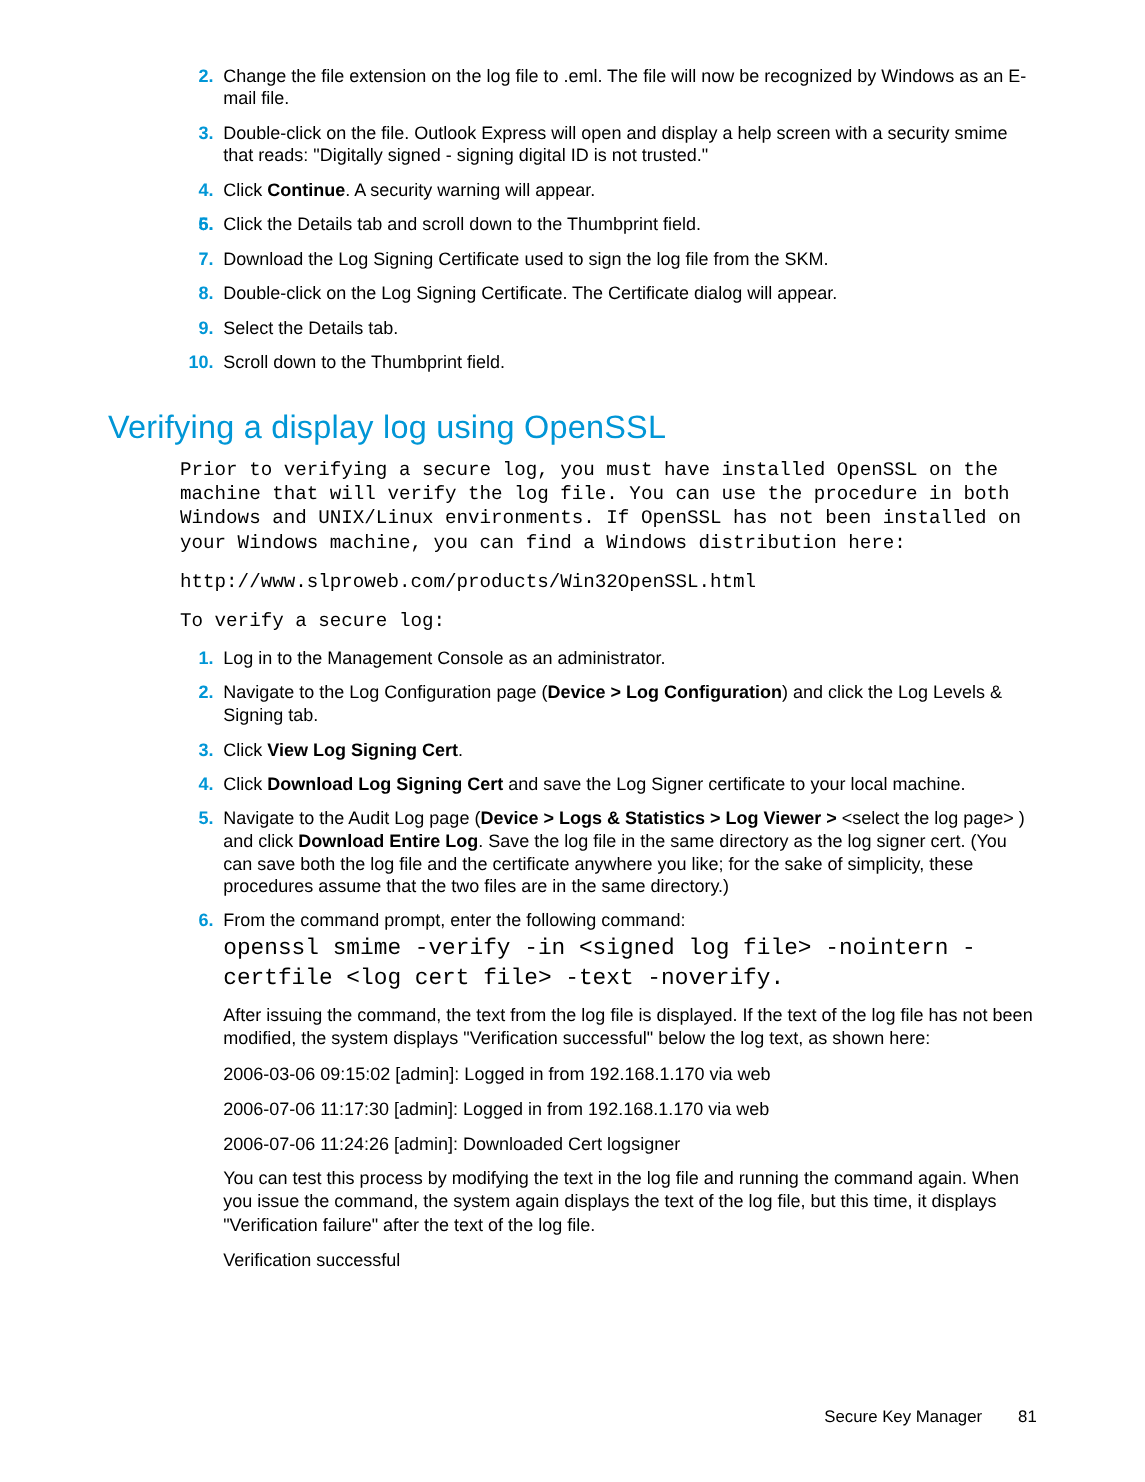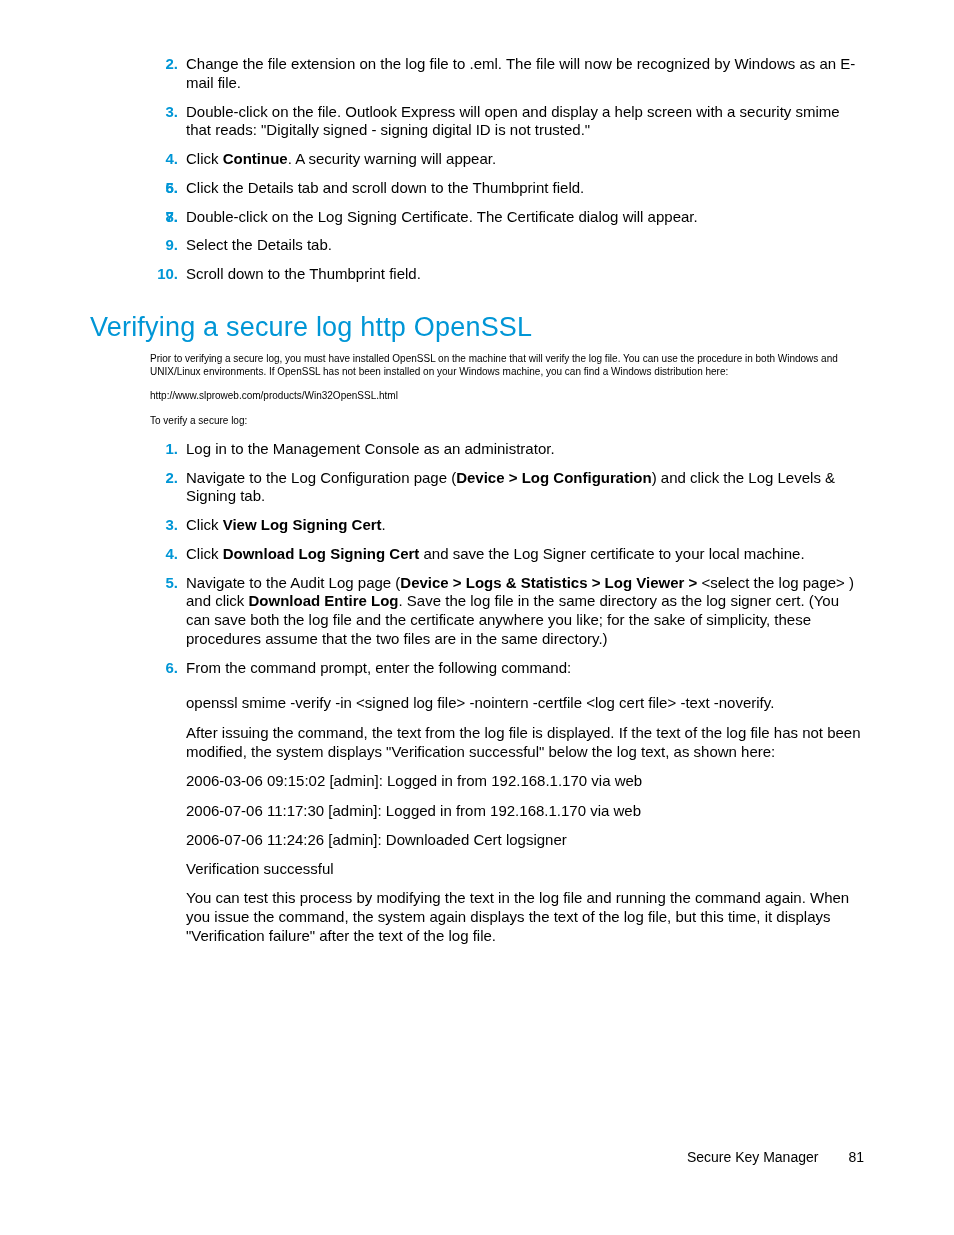--- a/index.html
+++ b/index.html
@@ -44,84 +44,85 @@
     width: 36px;
   }
   .h2 {
     color: #0096d6;
     font-size: 27px;
     font-weight: normal;
     margin: 28px 0 10px 0;
     letter-spacing: 0.2px;
   }
   .body-p {
-    font-size: 10px;
+    font-size: 16px;
     line-height: 1.28;
     margin: 0 0 12px 60px;
+    font-family: Liberation Mono, monospace;
   }
   .mono {
-    font-family: Liberation Sans, sans-serif;
-    font-size: 15px;
+    font-family: Liberation Mono, monospace;
+    font-size: 19px;
     line-height: 1.3;
-    margin: 16px 0 10px 0;
+    margin: 0 0 10px 0;
     white-space: pre-wrap;
     word-break: break-word;
   }
   .sub-p {
     font-size: 15px;
     line-height: 1.28;
     margin: 0 0 10px 0;
   }
   b { font-weight: bold; }
   .footer {
     position: absolute;
-    bottom: 70px;
+    bottom: 47px;
     right: 90px;
     font-size: 14px;
   }
   .footer .label { margin-right: 30px; }
 </style>
 </head>
 <body>
 
 <div class="page">
 
   <ol class="ol-top">
     <li><span class="num">2.</span><span>Change the file extension on the log file to .eml.  The file will now be recognized by Windows as an E-mail file.</span></li>
     <li><span class="num">3.</span><span>Double-click on the file.  Outlook Express will open and display a help screen with a security smime that reads:  "Digitally signed - signing digital ID is not trusted."</span></li>
     <li><span class="num">4.</span><span><span>Click </span><b>Continue</b><span>.  A security warning will appear.</span></span></li>
     <li><span class="num">5.</span></li>
     <li><span class="num">6.</span><span>Click the Details tab and scroll down to the Thumbprint field.</span></li>
-    <li><span class="num">7.</span></li>
+    <li><span class="num">7.</span><span>Download the Log Signing Certificate used to sign the log file from the SKM.</span></li>
     <li><span class="num">8.</span><span>Double-click on the Log Signing Certificate.  The Certificate dialog will appear.</span></li>
     <li><span class="num">9.</span><span>Select the Details tab.</span></li>
     <li class="two-digit"><span class="num">10.</span><span>Scroll down to the Thumbprint field.</span></li>
   </ol>
 
-  <h2 class="h2">Verifying a secure log http OpenSSL</h2>
+  <h2 class="h2">Verifying a display log using OpenSSL</h2>
 
   <p class="body-p">Prior to verifying a secure log, you must have installed OpenSSL on the machine that will verify the log file.  You can use the procedure in both Windows and UNIX/Linux environments.  If OpenSSL has not been installed on your Windows machine, you can find a Windows distribution here:</p>
   <p class="body-p">http://www.slproweb.com/products/Win32OpenSSL.html</p>
   <p class="body-p">To verify a secure log:</p>
 
   <ol class="ol-top">
     <li><span class="num">1.</span><span>Log in to the Management Console as an administrator.</span></li>
     <li><span class="num">2.</span><span><span>Navigate to the Log Configuration page (</span><b>Device &gt; Log Configuration</b><span>) and click the Log Levels &amp; Signing tab.</span></span></li>
     <li><span class="num">3.</span><span><span>Click </span><b>View Log Signing Cert</b><span>.</span></span></li>
     <li><span class="num">4.</span><span><span>Click </span><b>Download Log Signing Cert</b><span> and save the Log Signer certificate to your local machine.</span></span></li>
     <li><span class="num">5.</span><span><span>Navigate to the Audit Log page (</span><b>Device &gt; Logs &amp; Statistics &gt; Log Viewer &gt; </b><span>&lt;select the log page&gt; ) and click </span><b>Download Entire Log</b><span>. Save the log file in the same directory as the log signer cert. (You can save both the log file and the certificate anywhere you like; for the sake of simplicity, these procedures assume that the two files are in the same directory.)</span></span></li>
     <li><span class="num">6.</span>
       <span>From the command prompt, enter the following command:</span>
       <div class="mono">openssl smime -verify -in &lt;signed log file&gt; -nointern -certfile &lt;log cert file&gt; -text -noverify.</div>
       <div class="sub-p">After issuing the command, the text from the log file is displayed.  If the text of the log file has not been modified, the system displays "Verification successful" below the log text, as shown here:</div>
       <div class="sub-p">2006-03-06 09:15:02 [admin]:  Logged in from 192.168.1.170 via web</div>
       <div class="sub-p">2006-07-06 11:17:30 [admin]:  Logged in from 192.168.1.170 via web</div>
       <div class="sub-p">2006-07-06 11:24:26 [admin]:  Downloaded Cert logsigner</div>
+      <div class="sub-p">You can test this process by modifying the text in the log file and running the command again.  When you issue the command, the system again displays the text of the log file, but this time, it displays "Verification failure" after the text of the log file.</div>
       <div class="sub-p">Verification successful</div>
-      <div class="sub-p">You can test this process by modifying the text in the log file and running the command again.  When you issue the command, the system again displays the text of the log file, but this time, it displays "Verification failure" after the text of the log file.</div>
     </li>
   </ol>
 
   <div class="footer">
     <span class="label">Secure Key Manager</span><span>81</span>
   </div>
 
 </div>
 
 </body></html>

